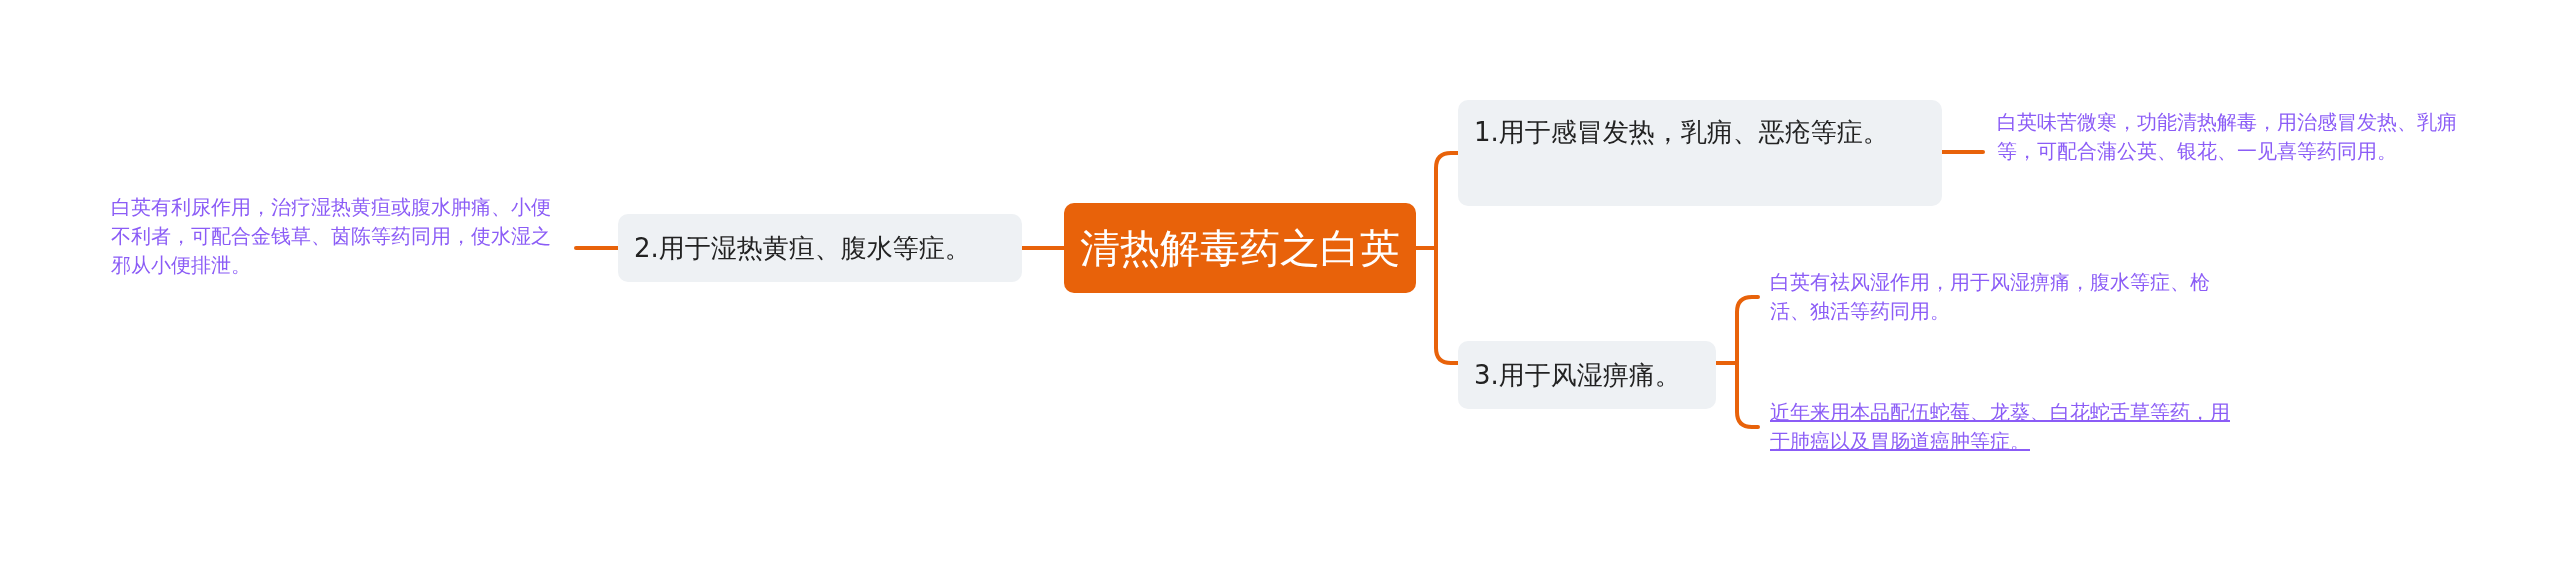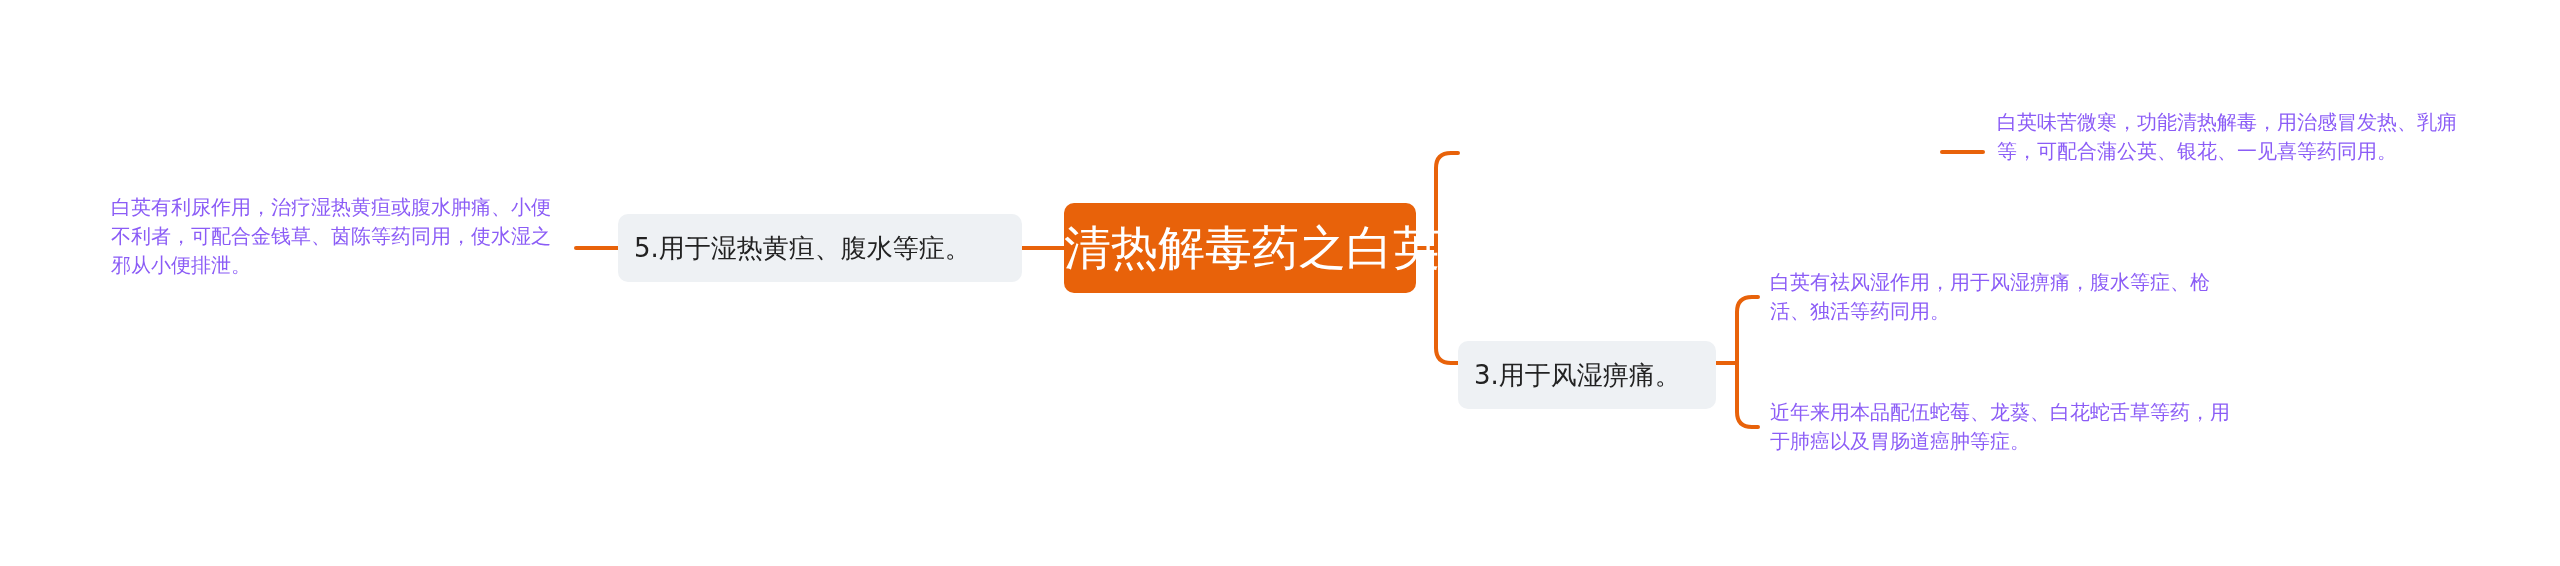--- a/index.html
+++ b/index.html
@@ -2,32 +2,32 @@
 <html><head>
   <meta charset="utf-8">
   <style>
     html, body { margin: 0; padding: 0; background: #ffffff; }
     body { width: 2560px; height: 566px; position: relative; overflow: hidden;
            font-family: "DejaVu Sans", "Liberation Sans", sans-serif; color: #222222; }
     .canvas { position: absolute; left: 0; top: 0; width: 2560px; height: 566px; }
     svg.links { position: absolute; left: 0; top: 0; width: 2560px; height: 566px; }
     .node { position: absolute; box-sizing: border-box; }
     .root { left: 1064px; top: 203px; width: 352px; height: 90px; background: #E8620A;
-            border-radius: 10px; color: #ffffff; font-size: 47px; line-height: 90px;
+            border-radius: 10px; color: #ffffff; font-size: 40px; line-height: 90px;
             text-align: center; white-space: nowrap; letter-spacing: 0px; }
     .branch { background: #EEF1F4; border-radius: 10px; font-size: 26px; color: #222222;
               padding: 0 16px; }
     .b2 { left: 618px; top: 214px; width: 404px; height: 68px; line-height: 68px; white-space: nowrap; }
     .b1 { left: 1458px; top: 100px; width: 484px; height: 106px; line-height: 40px; padding-top: 12px; }
     .b3 { left: 1458px; top: 341px; width: 258px; height: 68px; line-height: 68px; white-space: nowrap; }
     .leaf { font-size: 20px; line-height: 29px; color: #8b5cf6; }
     .l2 { left: 111px; top: 193px; width: 458px; }
     .l1 { left: 1997px; top: 108px; width: 470px; }
     .l3a { left: 1770px; top: 268px; width: 470px; }
-    .l3b { left: 1770px; top: 398px; width: 470px; }
+    .l3b { left: 1770px; top: 398px; width: 470px; text-decoration: underline; }
   </style>
 </head>
 <body>
 
 <div class="canvas">
 
   <svg class="links" viewBox="0 0 2560 566">
     <g fill="none" stroke="#E8620A" stroke-width="4" stroke-linecap="round">
 
       <path d="M1064 248 L1022 248"></path>
@@ -43,23 +43,26 @@
       <path d="M1716 363 L1737 363"></path>
       <path d="M1737 363 L1737 312 Q1737 297 1752 297 L1758 297"></path>
       <path d="M1737 363 L1737 412 Q1737 427 1752 427 L1758 427"></path>
     </g>
   </svg>
 
   <div class="node root">
     <span>清热解毒药之白英</span>
   </div>
 
+  <div class="node branch b1">
+    <span>1.用于感冒发热，乳痈、恶疮等症。</span>
+  </div>
 
   <div class="node branch b2">
-    <span>5.用于湿热黄疸、腹水等症。</span>
+    <span>2.用于湿热黄疸、腹水等症。</span>
   </div>
 
   <div class="node branch b3">
     <span>3.用于风湿痹痛。</span>
   </div>
 
   <div class="node leaf l1">
     <span>白英味苦微寒，功能清热解毒，用治感冒发热、乳痈等，可配合蒲公英、银花、一见喜等药同用。</span>
   </div>
 

